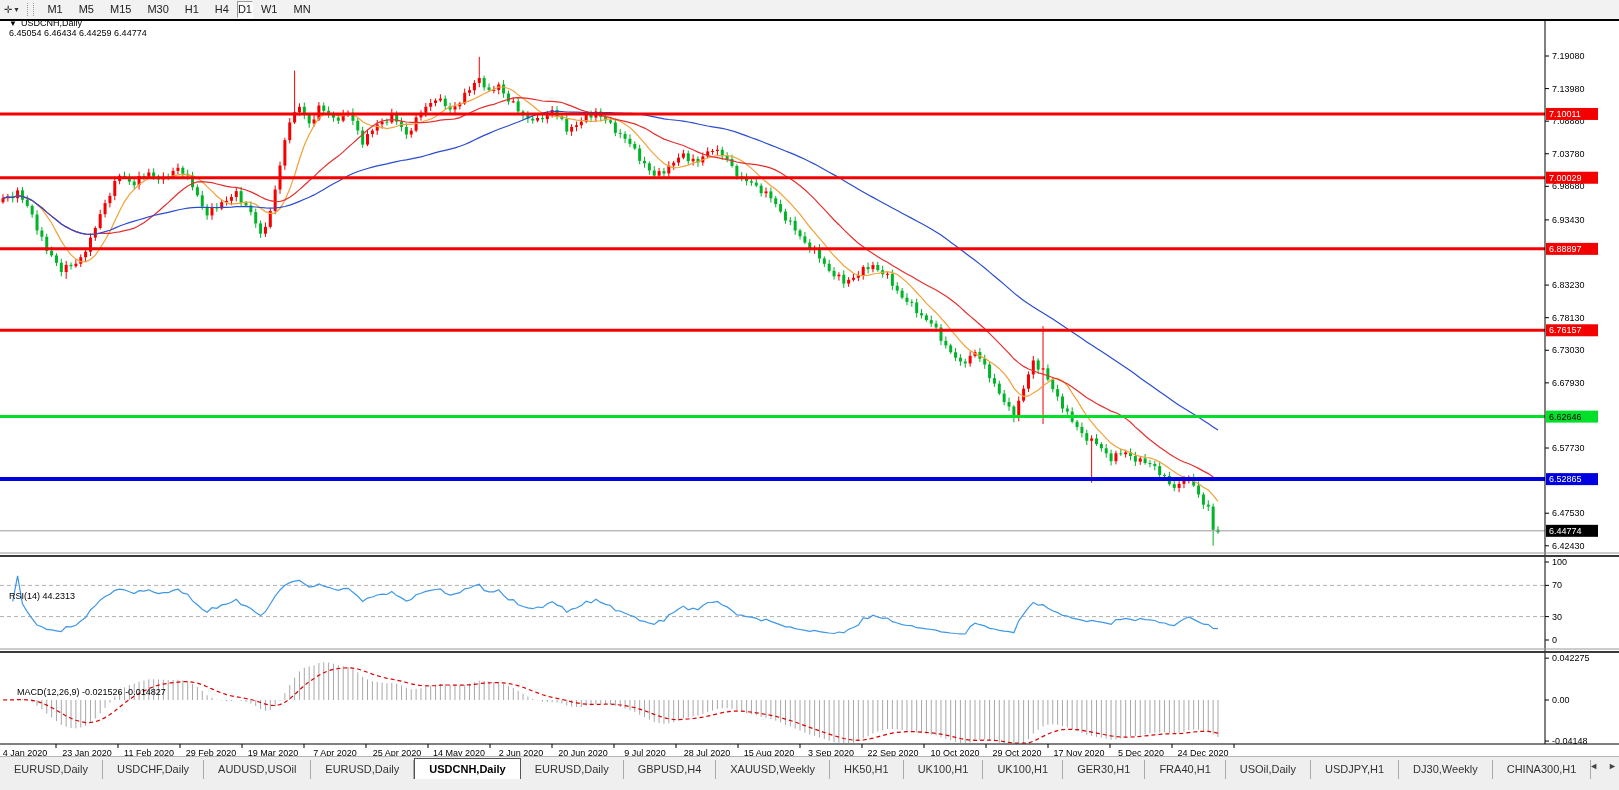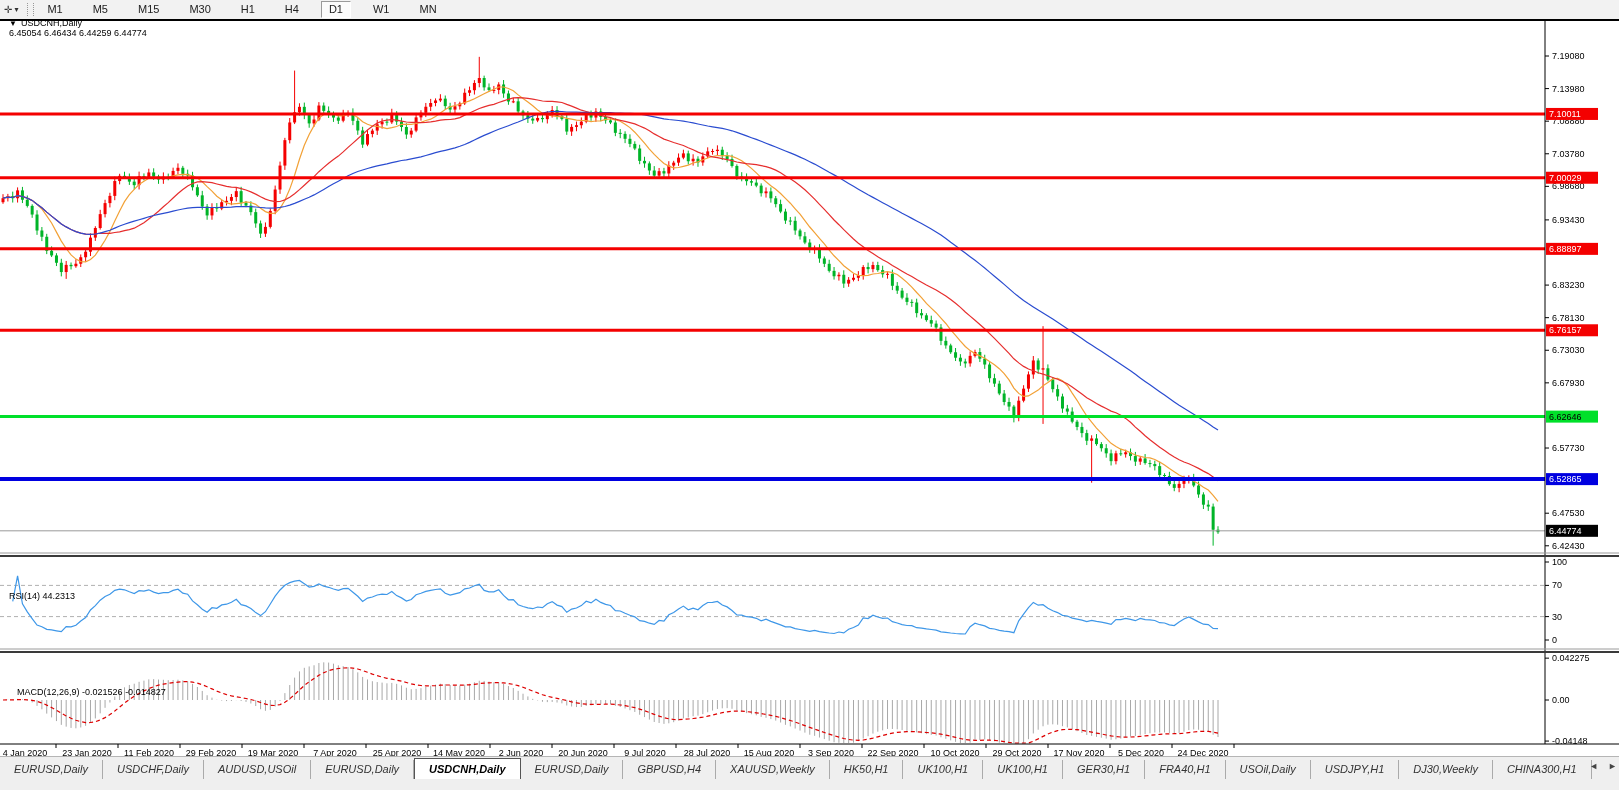--- a/index.html
+++ b/index.html
@@ -8,52 +8,52 @@
 
   
   .toolbar{position:absolute;top:0;left:0;width:1619px;height:19px;background:#f2f2f2;
            display:flex;align-items:center;font-size:11px;color:#111;}
   .tool-icon-group{display:flex;align-items:center;padding:0 4px;height:19px;}
   .cursor-glyph{font-size:10px;color:#333;margin-right:2px;}
   .caret-glyph{font-size:8px;color:#333;}
   .grip{width:5px;height:13px;margin:0 5px;border-left:1px dotted #999;border-right:1px dotted #999;}
   .tf-btn{padding:0 8px;height:17px;line-height:17px;cursor:default;color:#222;}
   .tf-btn.active{background:#fbfbfb;border:1px solid #9a9a9a;border-right-color:#fff;border-bottom-color:#fff;
-                 height:15px;line-height:15px;padding:0 7px;}
+                 height:15px;line-height:15px;padding:0 0;}
   .win-border{position:absolute;top:19px;left:0;width:1619px;height:2px;background:#000;}
 
   
   #chart-svg{position:absolute;top:21px;left:0;}
   .overlay-label{position:absolute;font-size:9px;color:#000;white-space:pre;}
   #chart-title{top:8px;left:4px;font-weight:normal;}
   #chart-title .caret{font-size:8px;margin-right:4px;}
   #rsi-label{top:581px;left:4px;}
   #macd-label{top:677px;left:4px;margin-left:8px;}
 
   
   .tabbar{position:absolute;top:756px;left:0;width:1619px;height:34px;background:#efefef;
           border-top:1px solid #b5b5b5;font-size:11px;color:#333;}
-  .tabs{display:flex;align-items:flex-end;height:22px;overflow:hidden;width:1592px;font-style:italic;}
+  .tabs{display:flex;align-items:flex-end;height:22px;overflow:hidden;width:1592px;}
   .tab{height:19px;line-height:19px;padding:0 14px;white-space:nowrap;border-right:1px solid #aaa;
        margin-top:2px;color:#333;cursor:default;}
   .tab.active{background:#fff;border:1px solid #555;border-bottom:none;font-weight:bold;color:#000;
               height:20px;line-height:20px;}
   .tab-scroll{position:absolute;right:2px;top:4px;display:flex;gap:10px;font-size:9px;color:#444;}
   .tab-scroll span{cursor:default;}
 </style>
 </head>
 <body>
 
 <div class="toolbar">
   <div class="tool-icon-group">
     <span class="cursor-glyph">✛</span>
     <span class="caret-glyph">▾</span>
   </div>
   <div class="grip"></div>
-  <div id="tf-buttons" style="display:flex;gap:14px;">
+  <div id="tf-buttons" style="display:flex;">
       <div class="tf-btn">M1</div>
       <div class="tf-btn">M5</div>
       <div class="tf-btn">M15</div>
       <div class="tf-btn">M30</div>
       <div class="tf-btn">H1</div>
       <div class="tf-btn">H4</div>
       <div class="tf-btn active">D1</div>
       <div class="tf-btn">W1</div>
       <div class="tf-btn">MN</div>
     </div>

